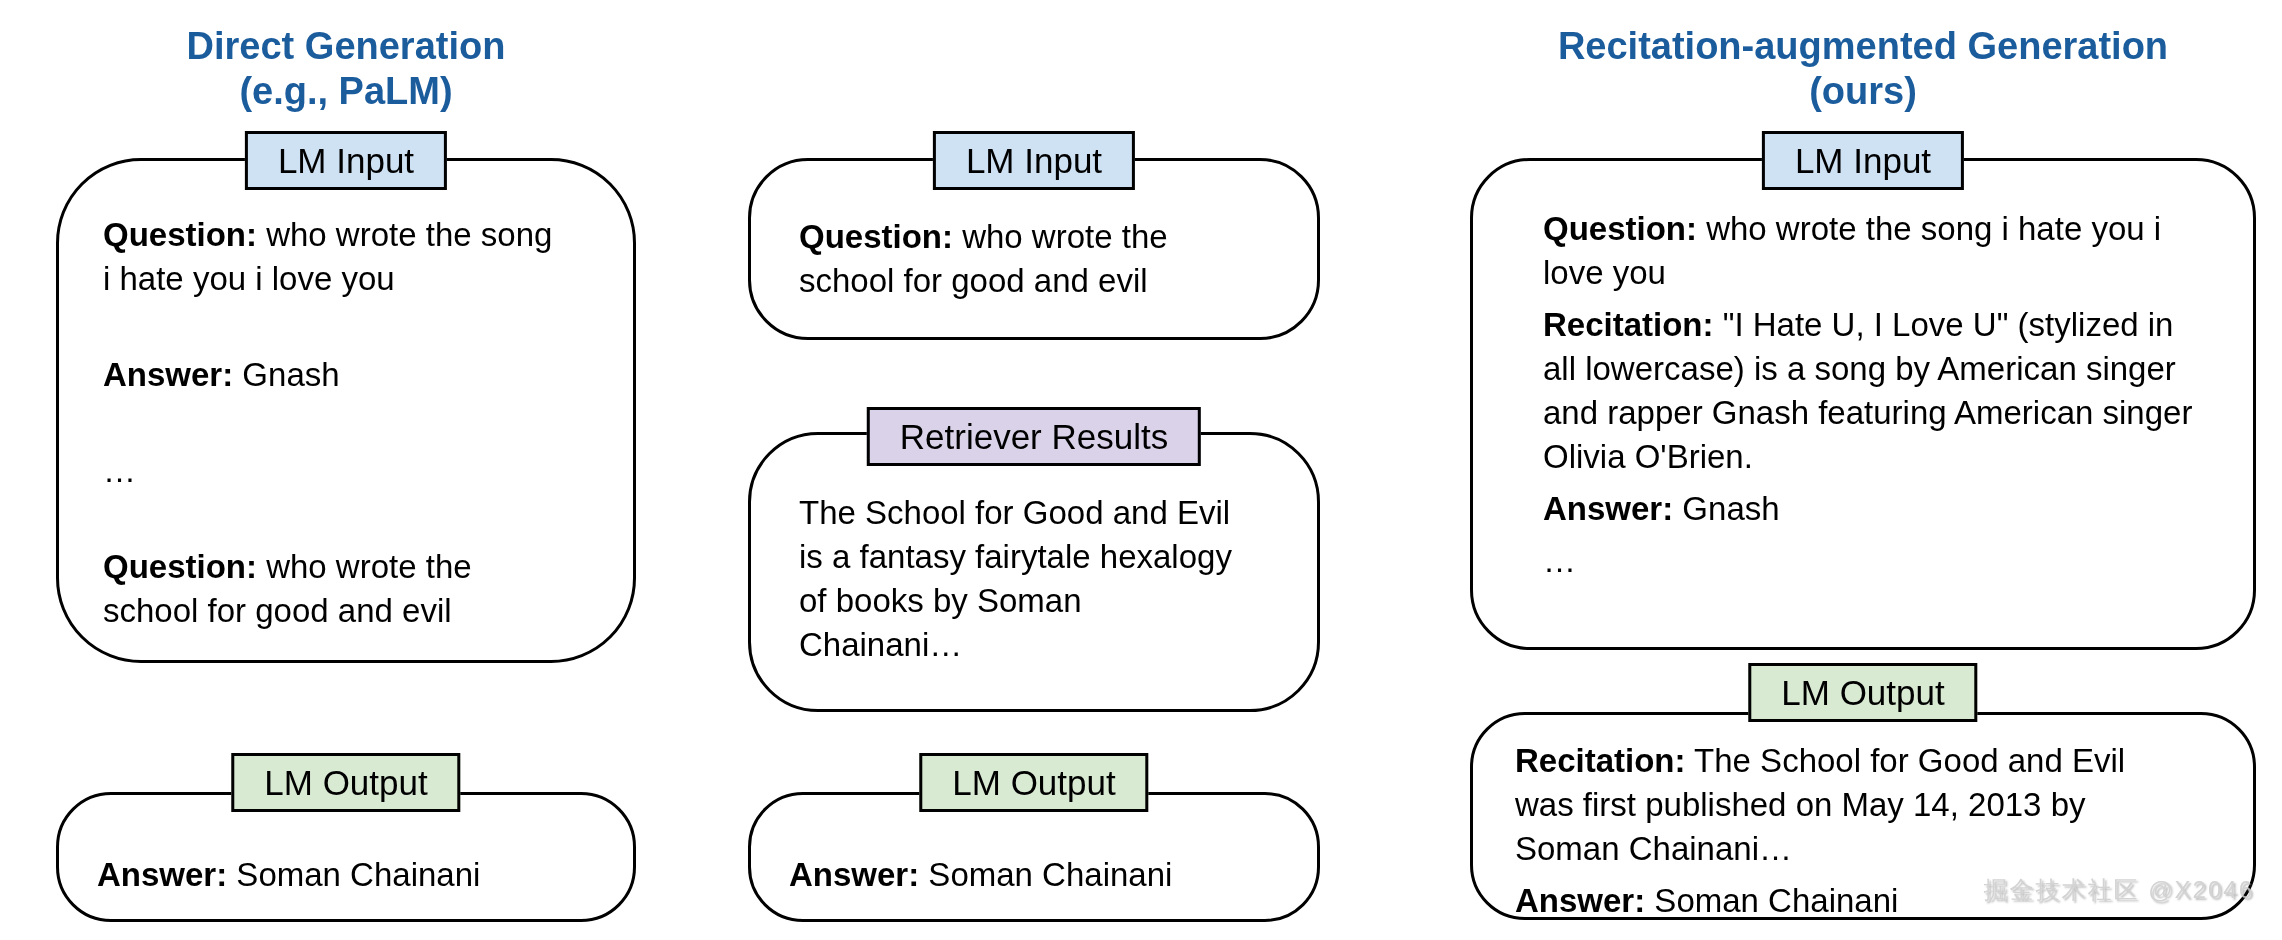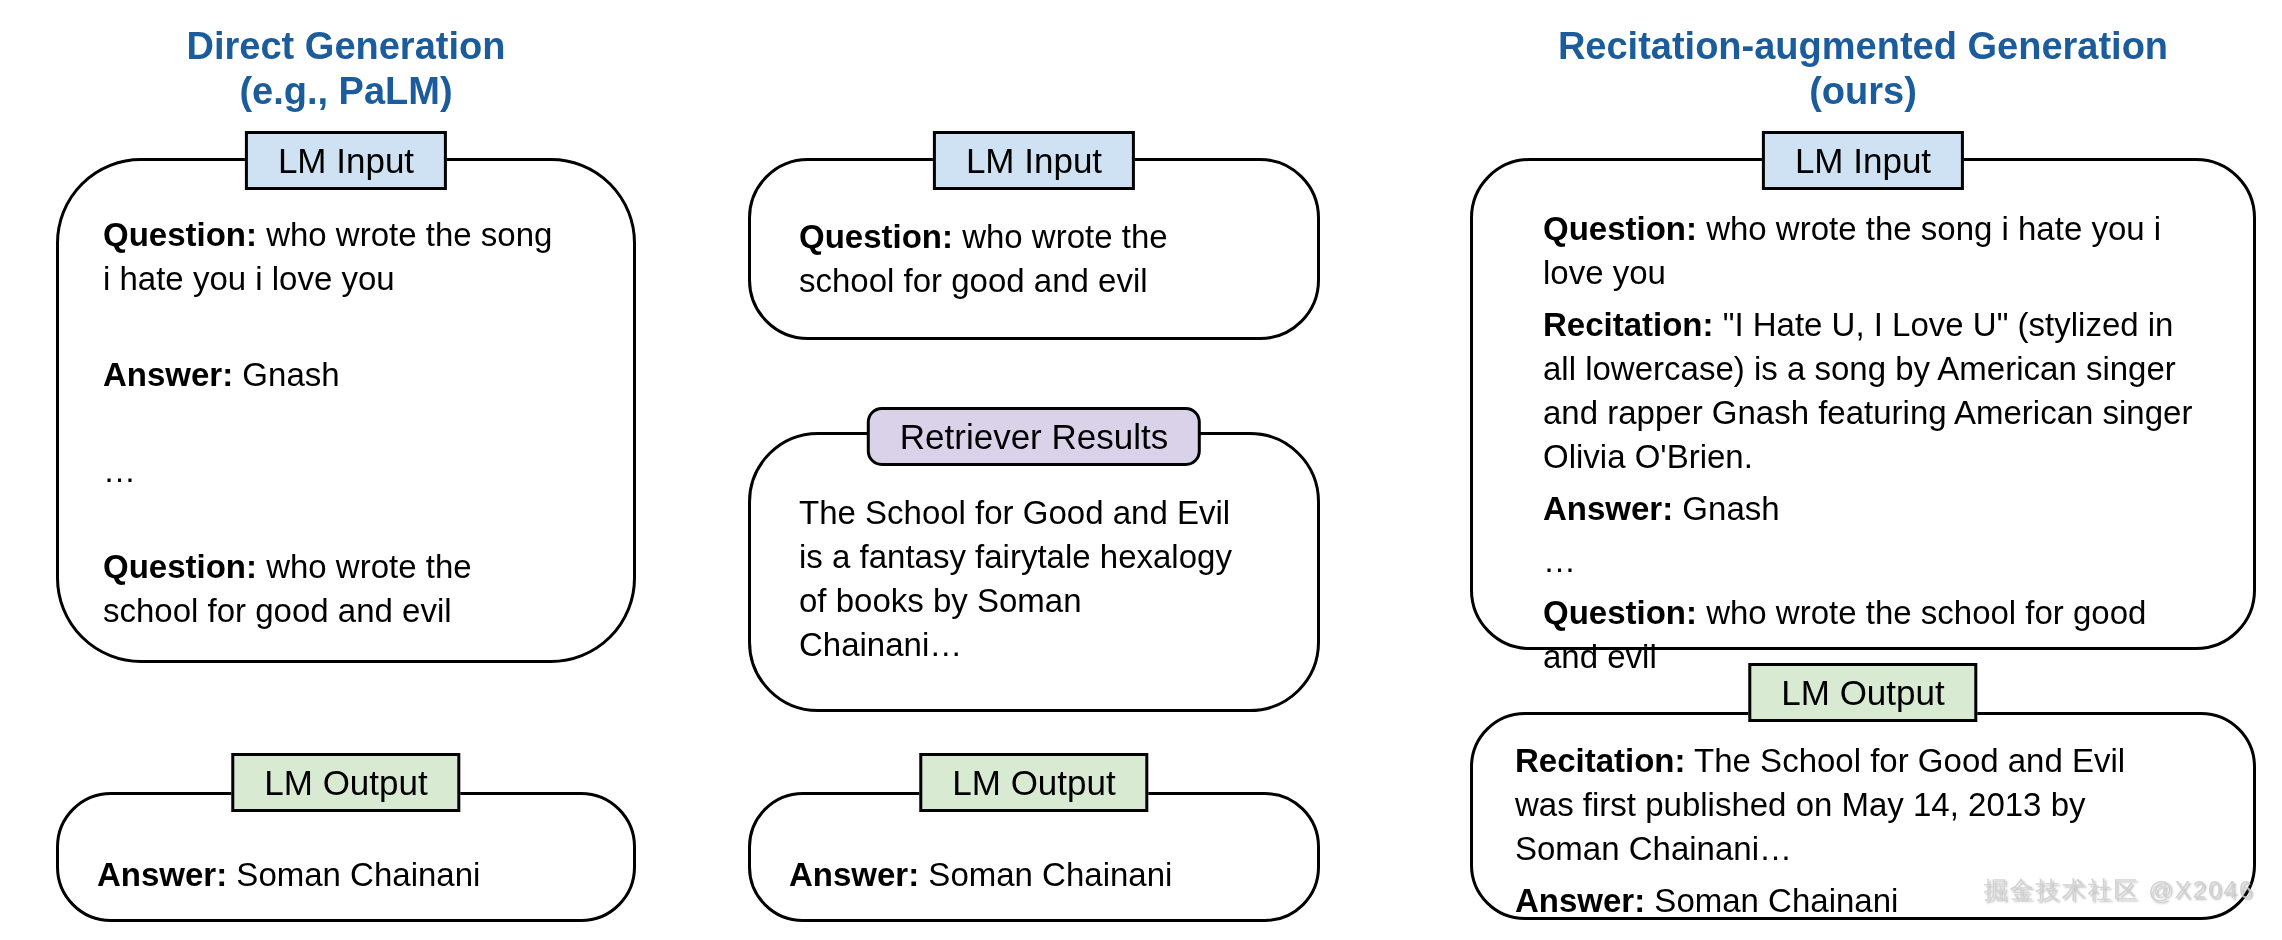--- a/index.html
+++ b/index.html
@@ -58,21 +58,21 @@
   #col1 .input-box .content{padding:44px 36px 0 36px;}
   #col1 .input-box p{margin-bottom:52px;}
   #col1 .output-tag{top:753px;}
   #col1 .output-box{top:792px;height:130px;border-radius:55px;}
   #col1 .output-box .content{padding:50px 30px 0 30px;}
 
   
   #col2 .input-tag{top:131px;}
   #col2 .input-box{top:158px;height:182px;border-radius:60px;}
   #col2 .input-box .content{padding:46px 20px 0 40px;}
-  #col2 .retriever-tag{top:407px;border-radius:15px;}
+  #col2 .retriever-tag{top:407px;}
   #col2 .retriever-box{top:432px;height:280px;border-radius:70px;}
   #col2 .retriever-box .content{padding:48px 36px 0 40px;}
   #col2 .output-tag{top:753px;}
   #col2 .output-box{top:792px;height:130px;border-radius:55px;}
   #col2 .output-box .content{padding:50px 30px 0 30px;}
 
   
   #col3 .input-tag{top:131px;}
   #col3 .input-box{top:158px;height:492px;border-radius:60px;padding-left:28px;}
   #col3 .input-box .content{padding:38px 28px 0 34px;}
@@ -156,22 +156,20 @@
     <div class="box input-box">
       <div class="content">
         <p><b>Question:</b><span class="t"> who wrote the song i hate you i
 love you</span></p>
         <p><b>Recitation:</b><span class="t"> "I Hate U, I Love U" (stylized in
 all lowercase) is a song by American singer
 and rapper Gnash featuring American singer
 Olivia O'Brien.</span></p>
         <p><b>Answer:</b><span class="t"> Gnash</span></p>
         <p>…</p>
-        <p><b>Question:</b><span class="t"> who wrote the school for good
-and evil</span></p>
       </div>
     </div>
 
     <div class="tag tag-output output-tag">LM Output</div>
     <div class="box output-box">
       <div class="content">
         <p><b>Recitation:</b><span class="t"> The School for Good and Evil
 was first published on May 14, 2013 by
 Soman Chainani…</span></p>
         <p><b>Answer:</b><span class="t"> Soman Chainani</span></p>

